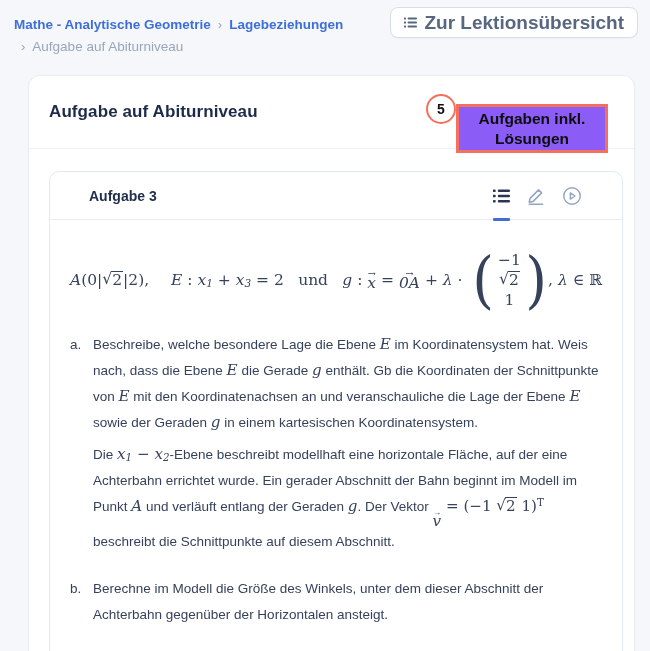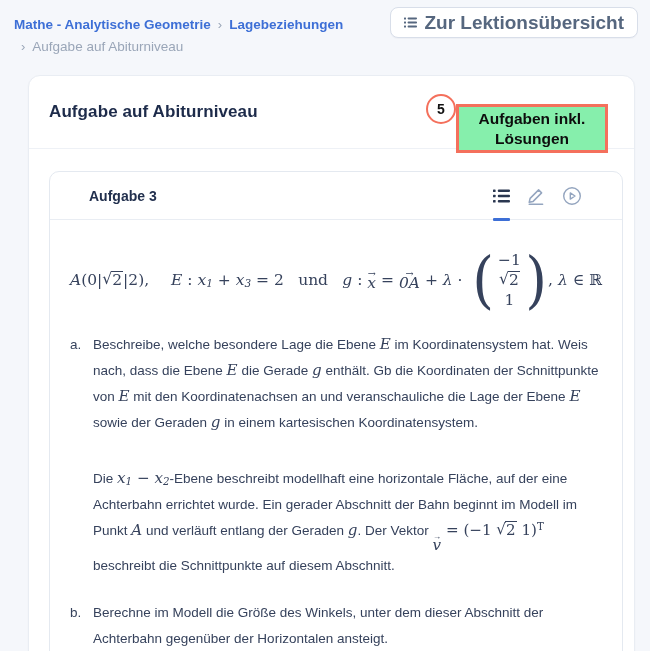--- a/index.html
+++ b/index.html
@@ -43,21 +43,21 @@
   
   .annotation { position: absolute; left: 427px; top: 28px; width: 152px; height: 49px; z-index: 5; }
   .ann-circle {
     position: absolute; left: -30px; top: -10px; width: 30px; height: 30px;
     background: #ffffff; border: 2.5px solid #f4705c; border-radius: 50%;
     display: flex; align-items: center; justify-content: center;
     font-size: 14px; font-weight: 800; color: #111111; z-index: 0;
   }
   .ann-box {
     position: relative; z-index: 1; width: 100%; height: 100%;
-    background: #86efac; border: 3px solid #f4705c;
+    background: #8b5cf6; border: 3px solid #f4705c;
     display: flex; flex-direction: column; align-items: center; justify-content: center;
     font-size: 15.5px; font-weight: 800; line-height: 1.26; color: #0d0d0d;
     text-align: center;
   }
 
   
   .exercise-card {
     position: absolute; left: 20px; top: 95px; width: 574px; height: 560px;
     background: #ffffff; border: 1px solid #e4e9f0; border-radius: 10px;
   }
@@ -107,21 +107,21 @@
   .colvec { display: inline-flex; align-items: center; }
   .paren { font-family: "DejaVu Serif", serif; font-size: 62px; line-height: 58px; font-weight: 300; transform: scaleX(0.9); }
   .colvec .col { display: flex; flex-direction: column; align-items: center; line-height: 1.3; padding: 0 3px; }
   .colvec .col > span { white-space: pre; }
 
   
   .tasks { list-style: none; margin-top: 15px; display: flex; flex-direction: column; gap: 21px; }
   .task { display: flex; }
   .task-marker { flex: none; width: 23px; }
   .task-text { flex: 1; }
-  .task-text .para + .para { margin-top: 30px; }
+  .task-text .para + .para { margin-top: 6px; }
 </style>
 </head>
 <body>
 
 <div class="page">
 
   <nav class="breadcrumb">
     <div class="bc-line">
       <a class="bc-link">Mathe - Analytische Geometrie</a>
       <span class="bc-sep">›</span>

